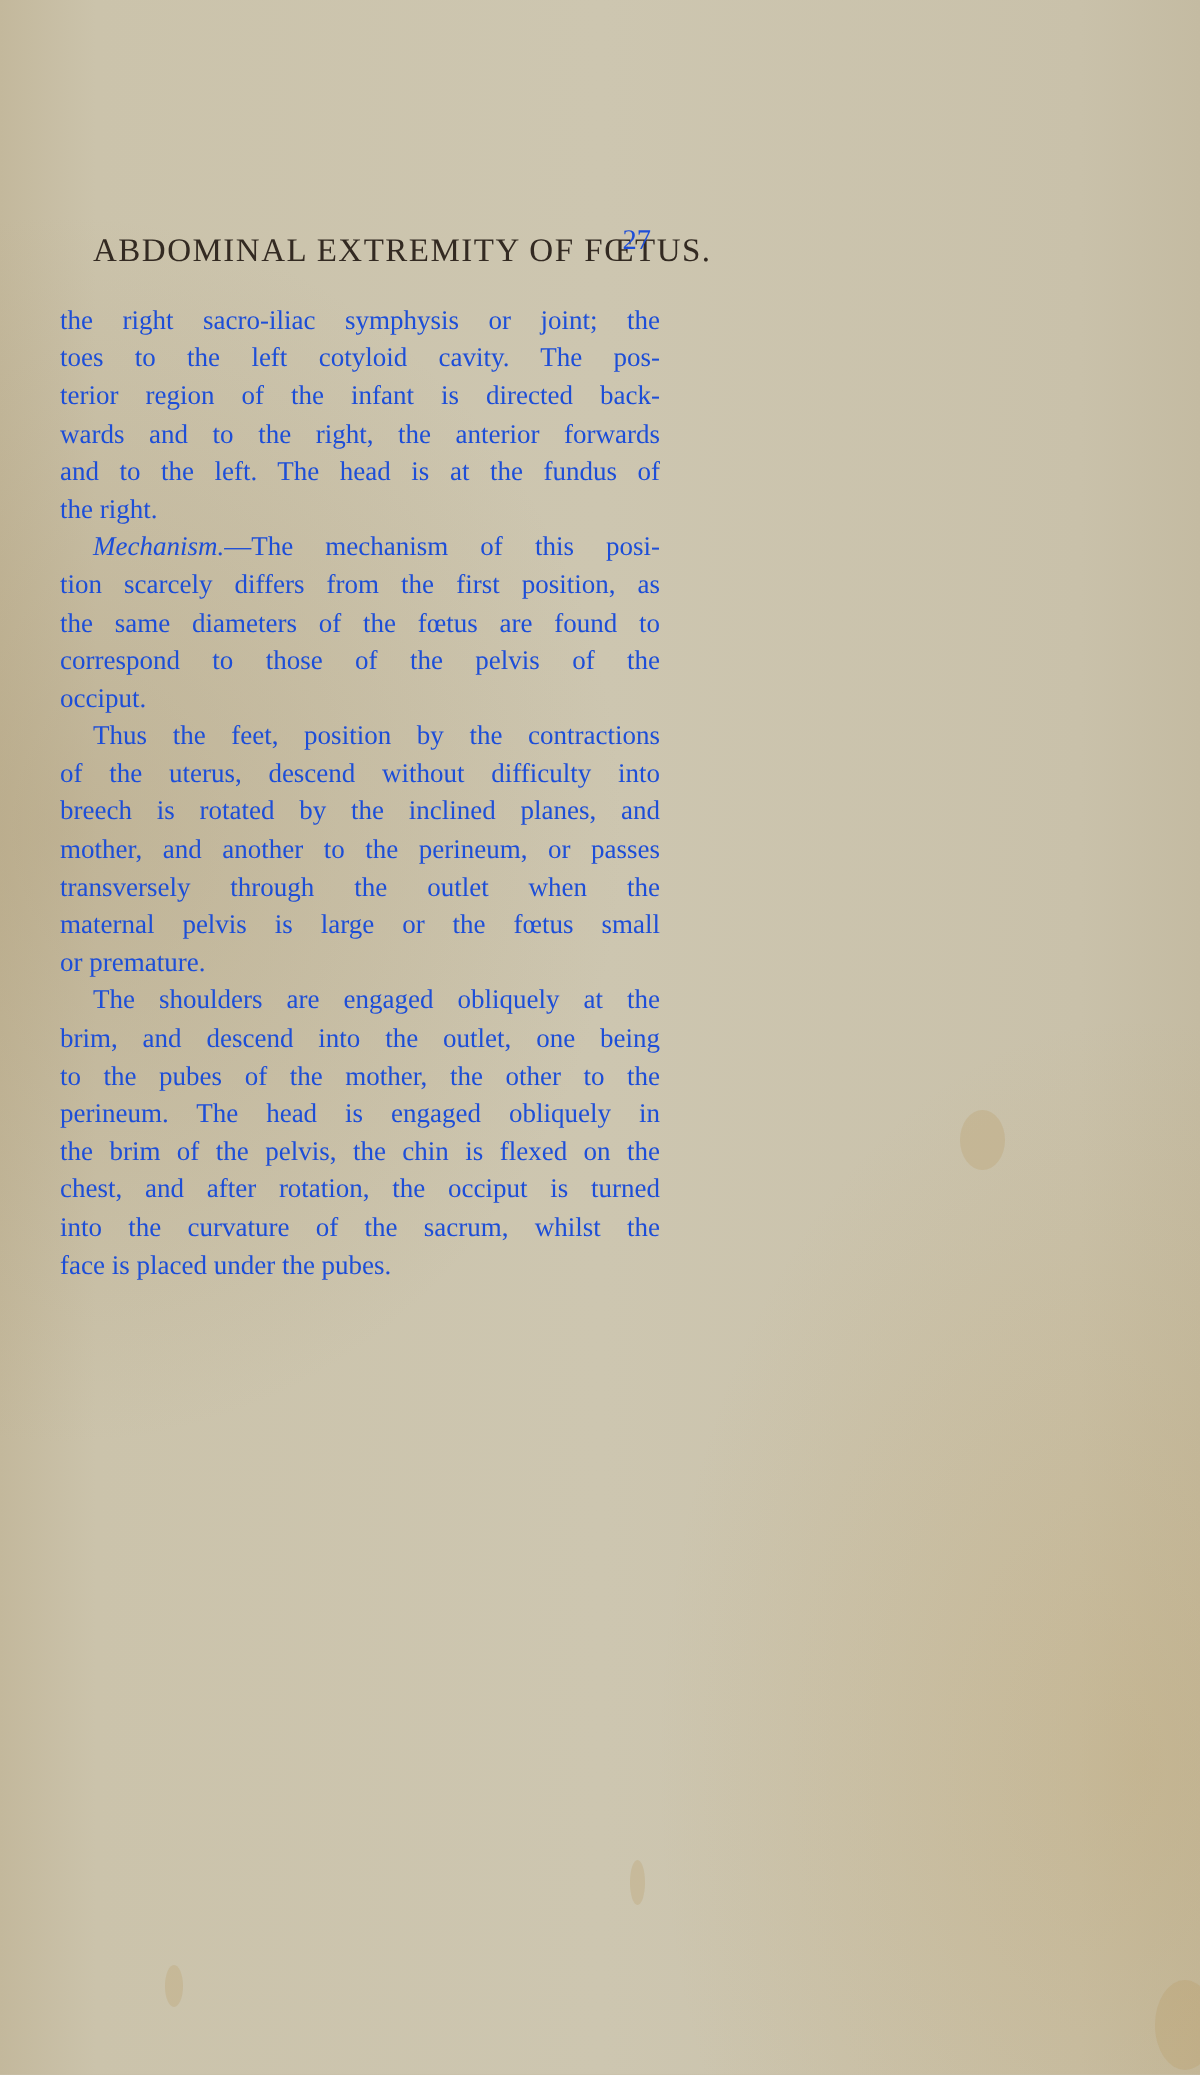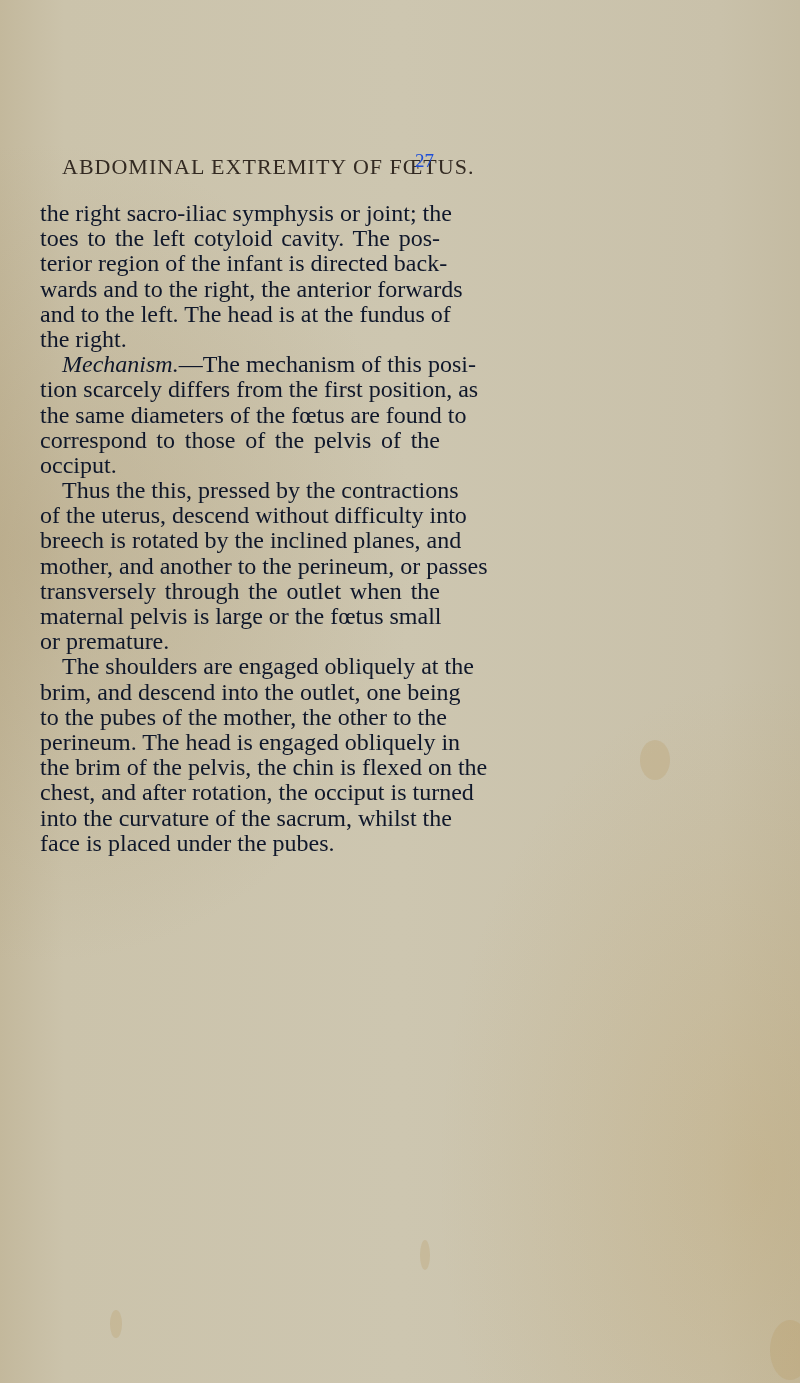--- a/index.html
+++ b/index.html
@@ -58,25 +58,25 @@
     .body-text {
       position: absolute;
       left: 40px;
       top: 201px;
       width: 400px;
     }
     .line {
       display: block;
       height: 25.2px;
       line-height: 25.2px;
-      font-size: 24px;
+      font-size: 18px;
       white-space: nowrap;
       text-align: justify;
       text-align-last: justify;
-      color: #0f172a;
+      color: #1d4ed8;
     }
     .line.last {
       text-align-last: left;
     }
     .line.indent {
       padding-left: 22px;
     }
     .lead-italic {
       font-style: italic;
     }
@@ -108,21 +108,21 @@
 
     <div>
       <span class="line indent"><span class="lead-italic">Mechanism.</span><span>—The mechanism of this posi-</span></span>
       <span class="line">tion scarcely differs from the first position, as</span>
       <span class="line">the same diameters of the fœtus are found to</span>
       <span class="line">correspond to those of the pelvis of the</span>
       <span class="line last">occiput.</span>
     </div>
 
     <div>
-      <span class="line indent">Thus the this, pressed by the contractions</span>
+      <span class="line indent">Thus the feet, position by the contractions</span>
       <span class="line">of the uterus, descend without difficulty into</span>
       <span class="line">breech is rotated by the inclined planes, and</span>
       <span class="line">mother, and another to the perineum, or passes</span>
       <span class="line">transversely through the outlet when the</span>
       <span class="line">maternal pelvis is large or the fœtus small</span>
       <span class="line last">or premature.</span>
     </div>
 
     <div>
       <span class="line indent">The shoulders are engaged obliquely at the</span>

